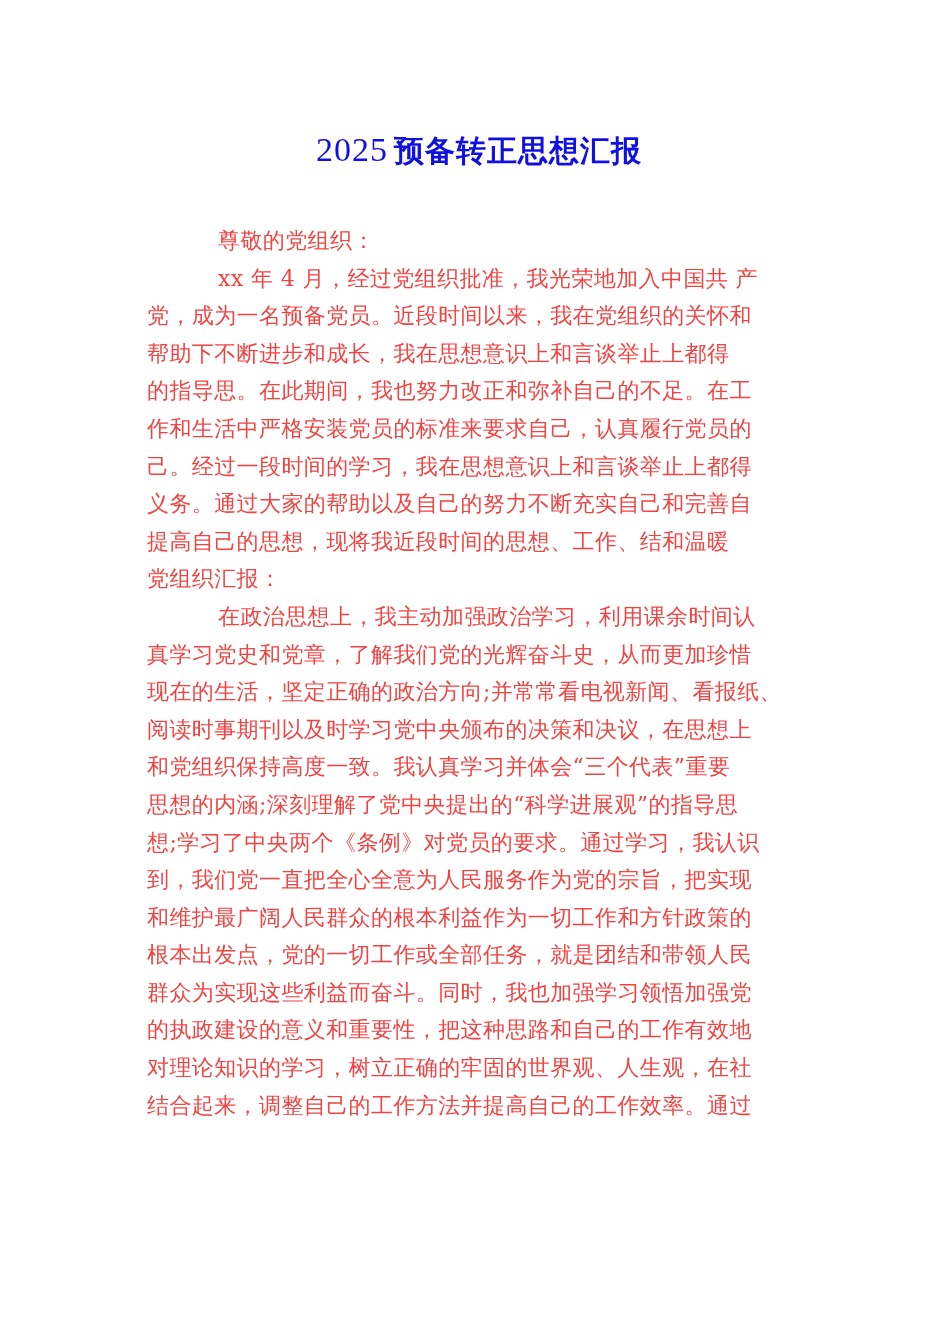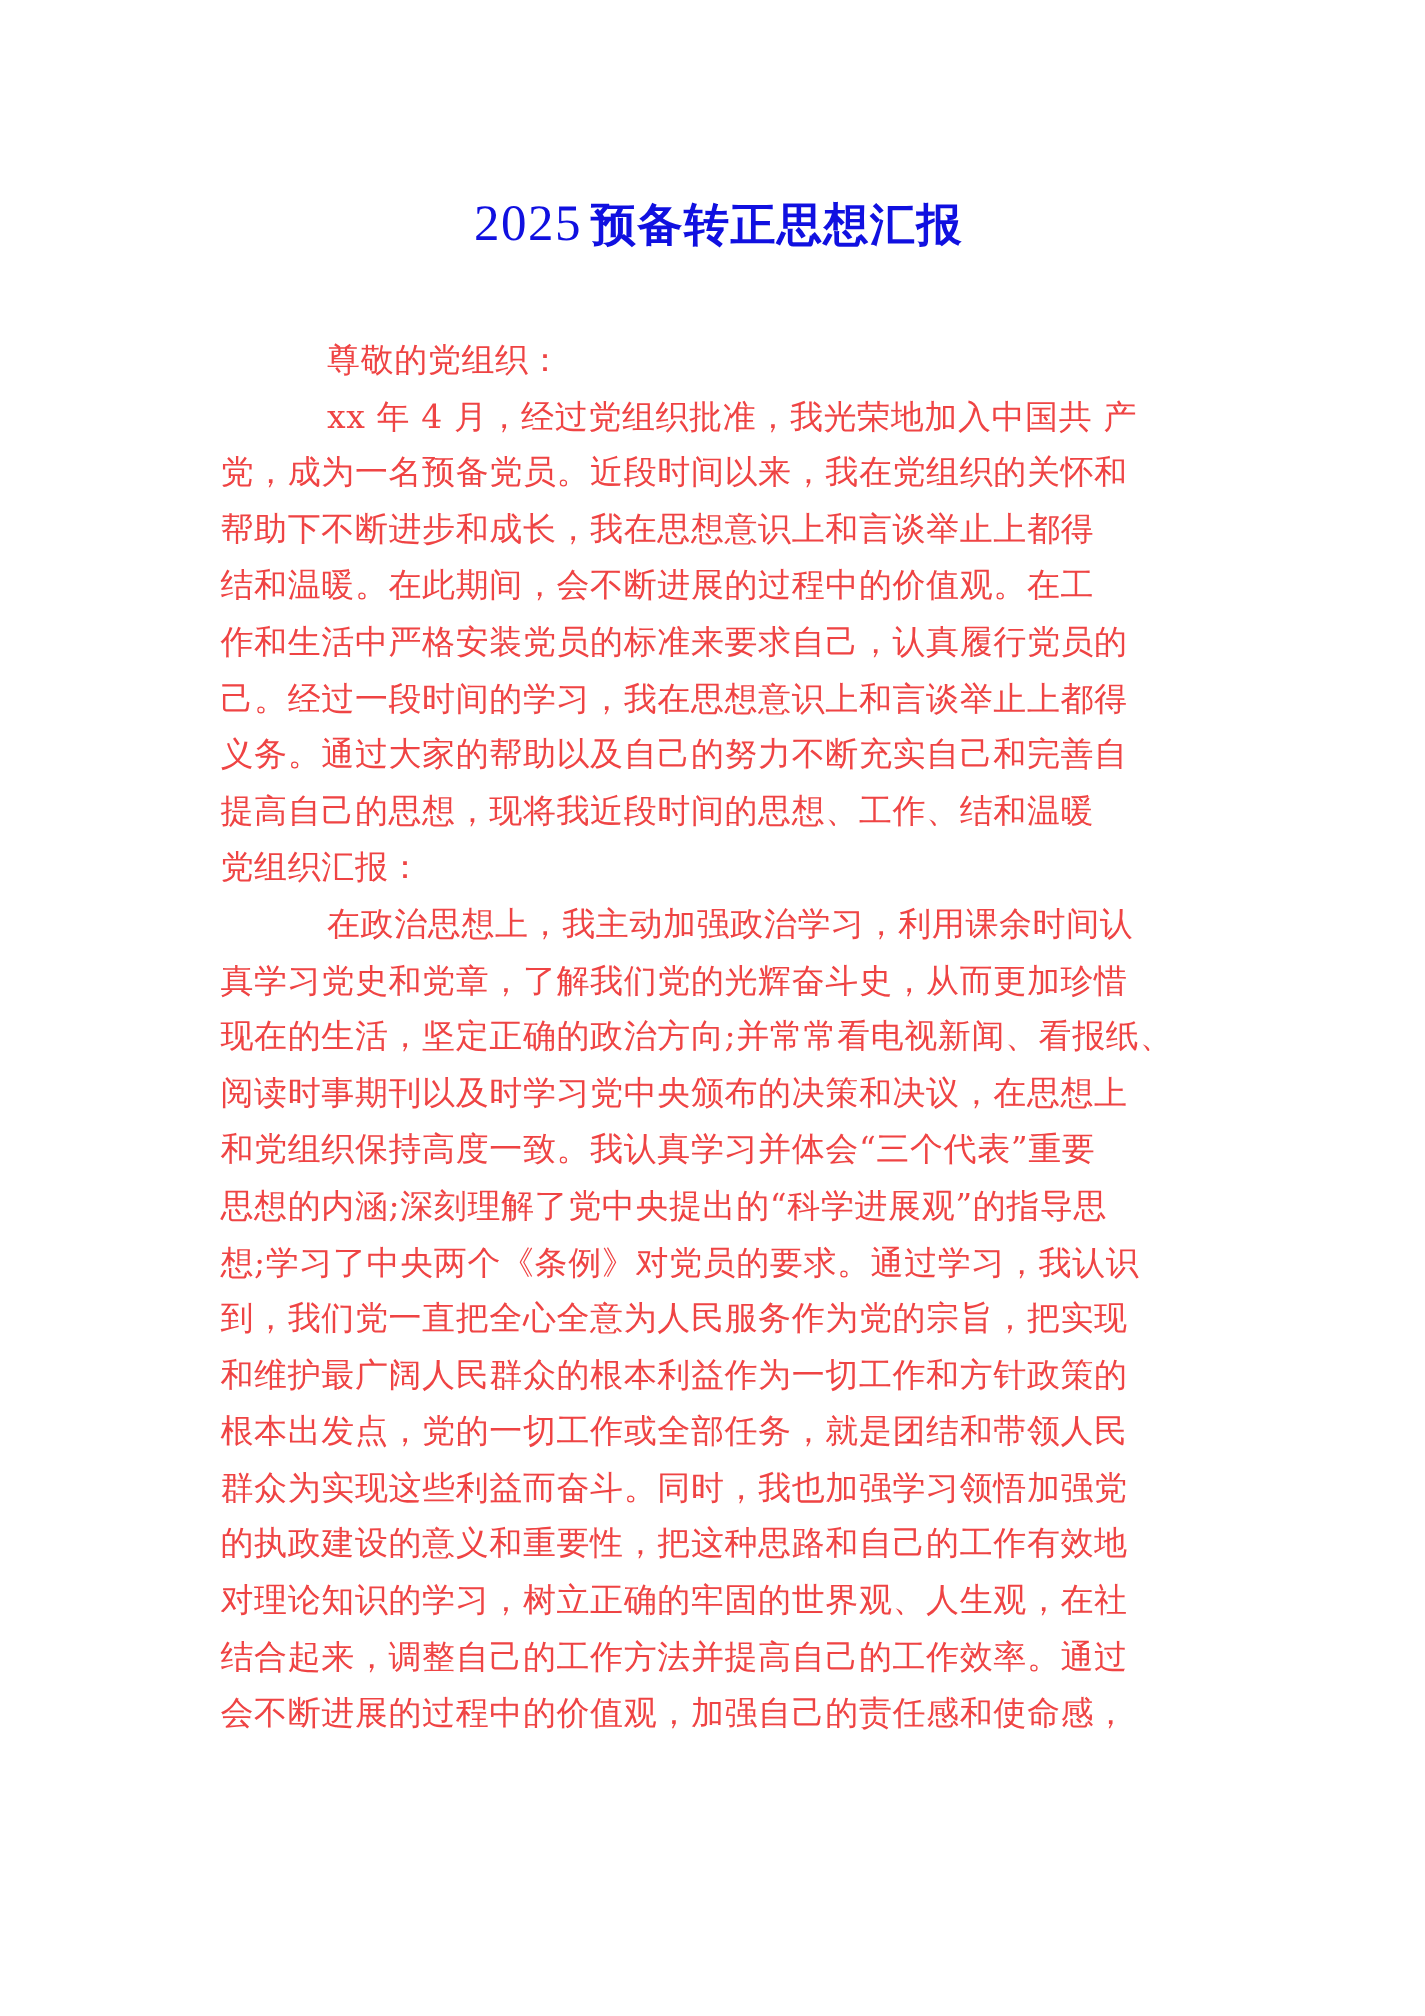--- a/index.html
+++ b/index.html
@@ -68,37 +68,36 @@
   <div class="title">
     <span class="year">2025</span><span>预备转正思想汇报</span>
   </div>
 
   <div class="body-text">
     <span class="line indent">尊敬的党组织：</span>
 
     <span class="line indent">xx 年 4 月，经过党组织批准，我光荣地加入中国共 产</span>
     <span class="line">党，成为一名预备党员。近段时间以来，我在党组织的关怀和</span>
     <span class="line">帮助下不断进步和成长，我在思想意识上和言谈举止上都得</span>
-    <span class="line">结和温暖。在此期间，会不断进展的过程中的价值观。在工</span>
+    <span class="line">的指导思。在此期间，我也努力改正和弥补自己的不足。在工</span>
     <span class="line">作和生活中严格安装党员的标准来要求自己，认真履行党员的</span>
     <span class="line">己。经过一段时间的学习，我在思想意识上和言谈举止上都得</span>
     <span class="line">义务。通过大家的帮助以及自己的努力不断充实自己和完善自</span>
     <span class="line">提高自己的思想，现将我近段时间的思想、工作、结和温暖</span>
     <span class="line">党组织汇报：</span>
 
     <span class="line indent">在政治思想上，我主动加强政治学习，利用课余时间认</span>
     <span class="line">真学习党史和党章，了解我们党的光辉奋斗史，从而更加珍惜</span>
     <span class="line">现在的生活，坚定正确的政治方向;并常常看电视新闻、看报纸、</span>
     <span class="line">阅读时事期刊以及时学习党中央颁布的决策和决议，在思想上</span>
     <span class="line">和党组织保持高度一致。我认真学习并体会“三个代表”重要</span>
     <span class="line">思想的内涵;深刻理解了党中央提出的“科学进展观”的指导思</span>
     <span class="line">想;学习了中央两个《条例》对党员的要求。通过学习，我认识</span>
     <span class="line">到，我们党一直把全心全意为人民服务作为党的宗旨，把实现</span>
     <span class="line">和维护最广阔人民群众的根本利益作为一切工作和方针政策的</span>
     <span class="line">根本出发点，党的一切工作或全部任务，就是团结和带领人民</span>
     <span class="line">群众为实现这些利益而奋斗。同时，我也加强学习领悟加强党</span>
     <span class="line">的执政建设的意义和重要性，把这种思路和自己的工作有效地</span>
     <span class="line">对理论知识的学习，树立正确的牢固的世界观、人生观，在社</span>
     <span class="line">结合起来，调整自己的工作方法并提高自己的工作效率。通过</span>
-    <span class="line">会不断进展的过程中的价值观，加强自己的责任感和使命感，</span>
   </div>
 
 </div>
 
 </body></html>

